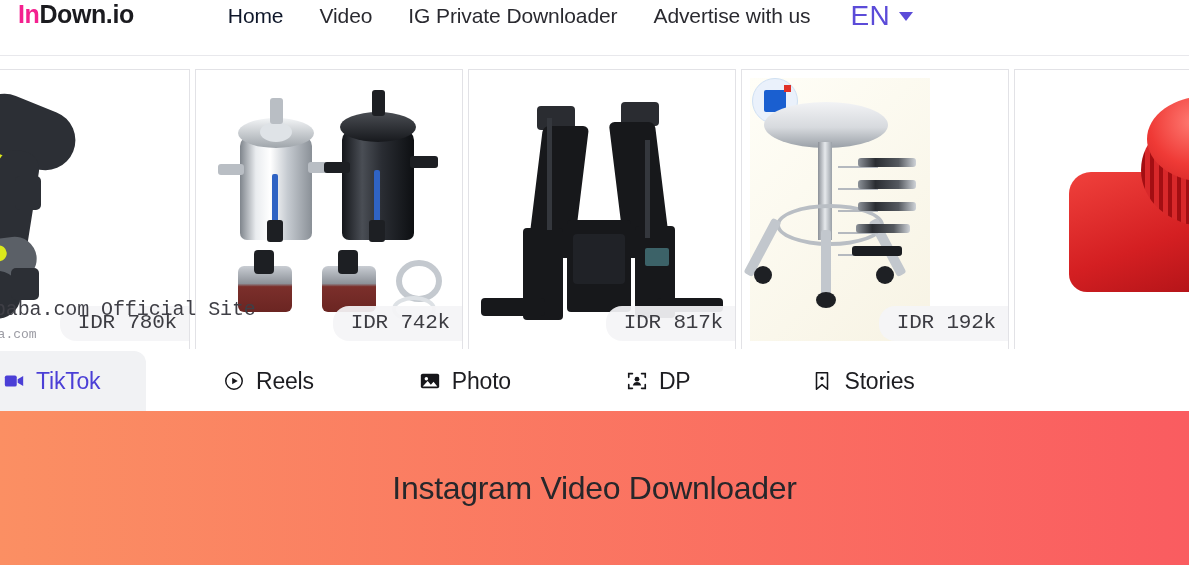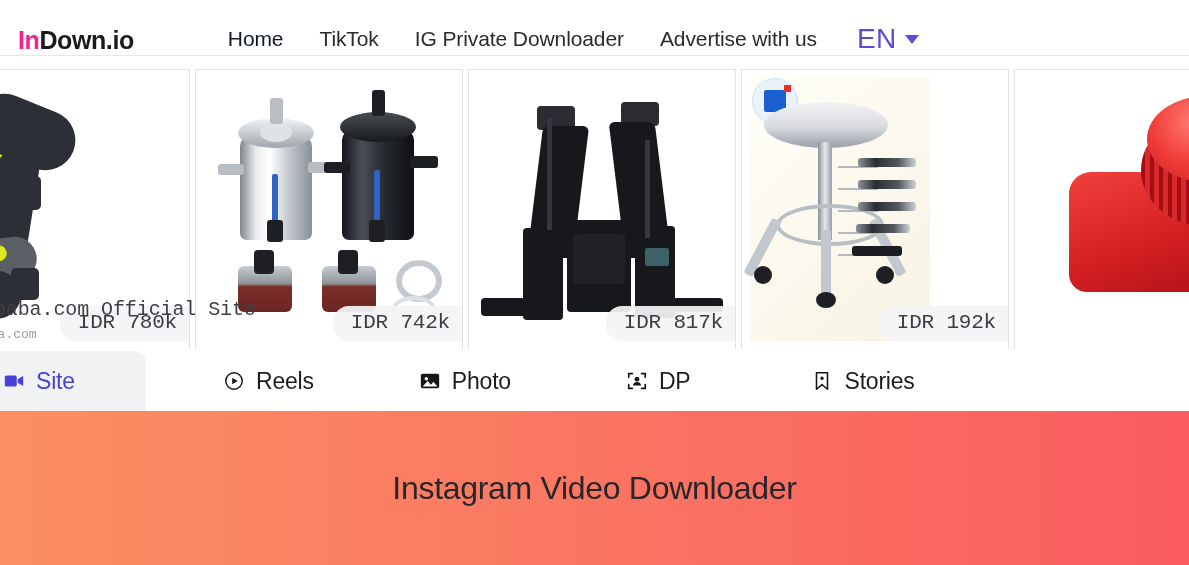--- a/index.html
+++ b/index.html
@@ -15,21 +15,21 @@
     -webkit-font-smoothing: antialiased;
   }
 
   
   .navbar {
     position: relative;
     height: 56px;
     background: #ffffff;
     border-bottom: 1px solid #e8e8ec;
     display: flex;
-    align-items: flex-end;
+    align-items: flex-start;
     box-sizing: border-box;
   }
   .logo {
     margin-left: 18px;
     font-size: 25px;
     font-weight: 700;
     letter-spacing: -0.4px;
     white-space: nowrap;
   }
   .logo .logo-in { color: #f4218f; }
@@ -264,21 +264,21 @@
 </head>
 <body>
 
 <div class="navbar">
   <div class="logo">
     <span class="logo-in">In</span><span class="logo-rest">Down.io</span>
   </div>
 
   <div class="nav-links">
     <a class="nav-link active">Home</a>
-    <a class="nav-link">TikTok</a>
+    <a class="nav-link">Video</a>
     <a class="nav-link">IG Private Downloader</a>
     <a class="nav-link">Advertise with us</a>
 
     <div class="lang-select">
       <span class="lang-code">EN</span>
       <span class="caret-down"></span>
     </div>
   </div>
 </div>
 
@@ -404,21 +404,21 @@
 
 <div class="tabbar">
 
   <div class="tab active" style="margin-left:-22px;width:168px;">
     <span class="tab-icon">
       <svg width="22" height="22" viewBox="0 0 24 24" fill="#4b3fd6">
           <rect x="2" y="6" width="13" height="12" rx="2"></rect>
           <path d="M16 10l6-3.5v11L16 14z"></path>
         </svg>
     </span>
-    <span>Site</span>
+    <span>TikTok</span>
   </div>
 
   <div class="tab" style="margin-left:52px;">
     <span class="tab-icon">
       <svg width="22" height="22" viewBox="0 0 24 24" fill="none" stroke="#16161a" stroke-width="1.6">
           <circle cx="12" cy="12" r="9"></circle>
           <path d="M10 8.5l6 3.5-6 3.5z" fill="#16161a" stroke="none"></path>
         </svg>
     </span>
     <span>Reels</span>

